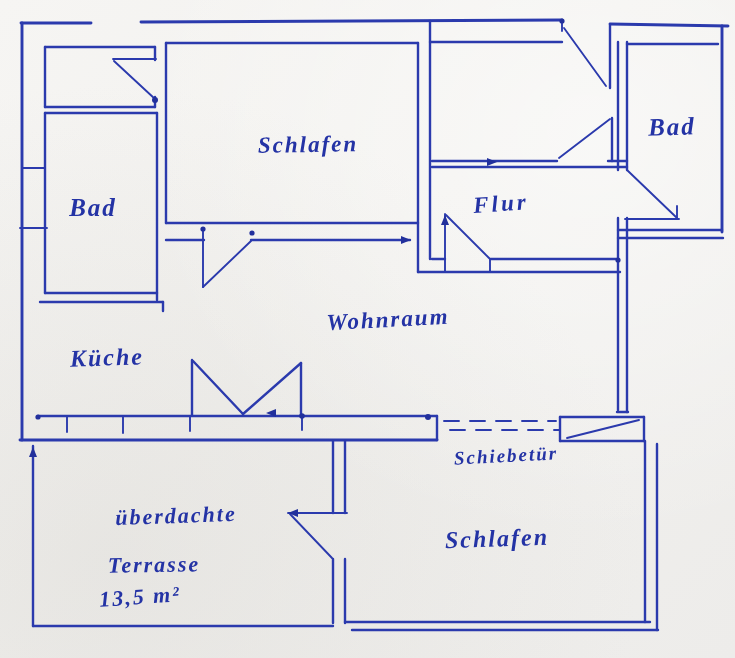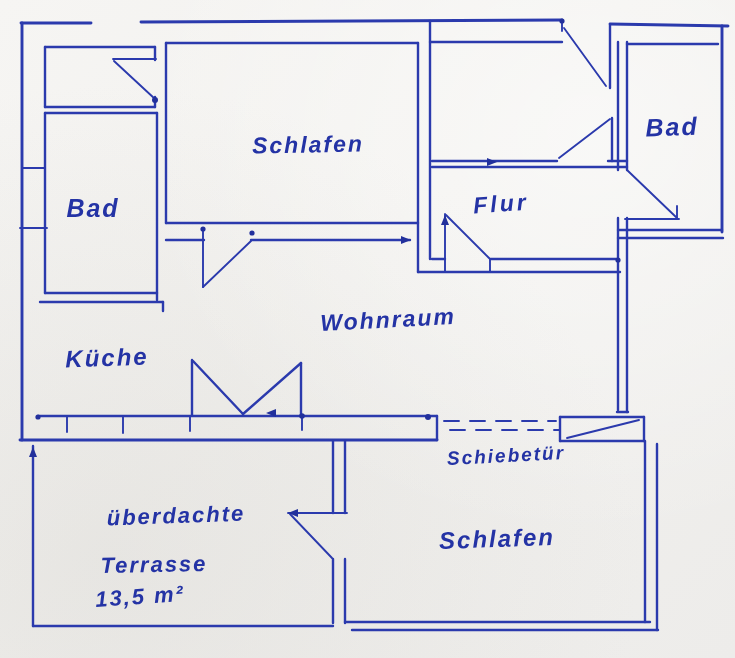--- a/index.html
+++ b/index.html
@@ -5,21 +5,21 @@
   html, body { margin: 0; padding: 0; background: #e8e7e4; }
   .scan {
     position: relative;
     width: 735px;
     height: 658px;
     overflow: hidden;
     background:
       radial-gradient(ellipse at 80% 20%, rgba(255,255,255,0.55), rgba(255,255,255,0) 55%),
       radial-gradient(ellipse at 15% 85%, rgba(210,208,204,0.35), rgba(210,208,204,0) 60%),
       linear-gradient(135deg, #f6f5f3 0%, #f2f1ee 45%, #edecea 100%);
-    font-family: Liberation Sans, sans-serif;
+    font-family: Liberation Serif, serif;
   }
   .plan-svg { position: absolute; left: 0; top: 0; }
   .plan-svg line, .plan-svg path, .plan-svg polyline {
     stroke: #2b3aad;
     stroke-width: 2.4;
     stroke-linecap: round;
     fill: none;
   }
   .plan-svg .thick { stroke-width: 2.9; }
   .plan-svg .thin  { stroke-width: 1.9; }

